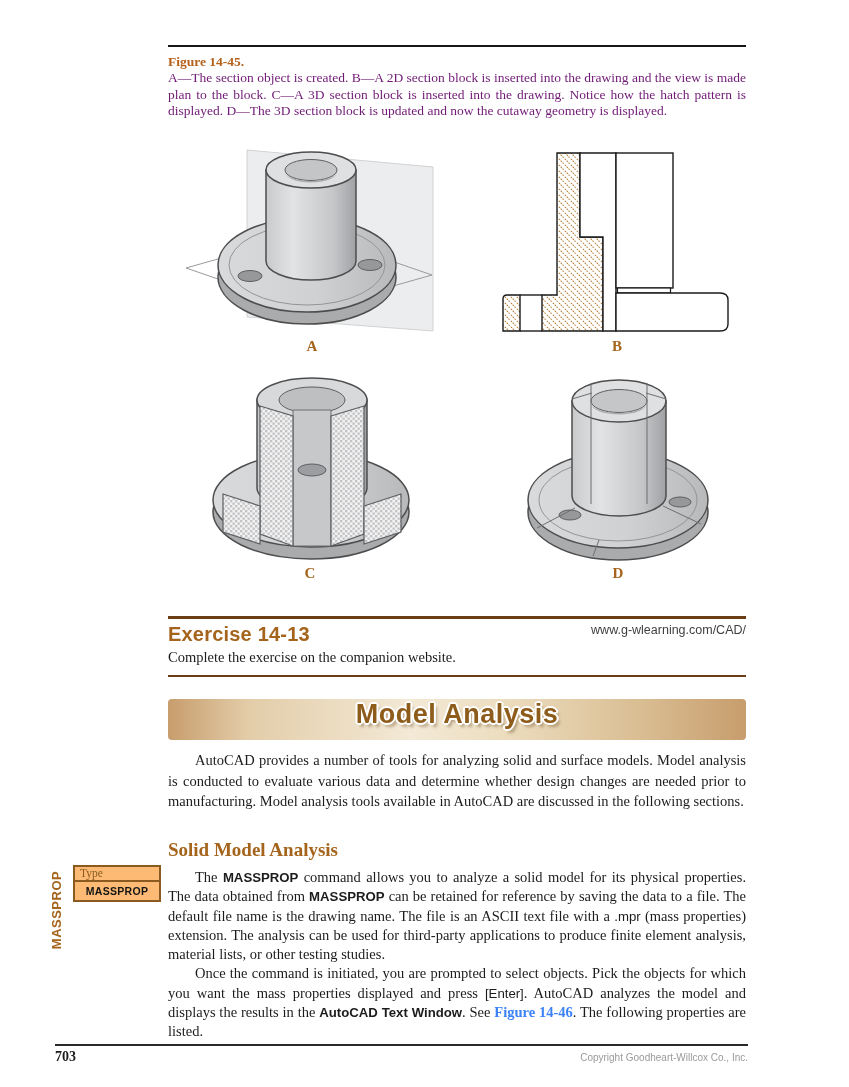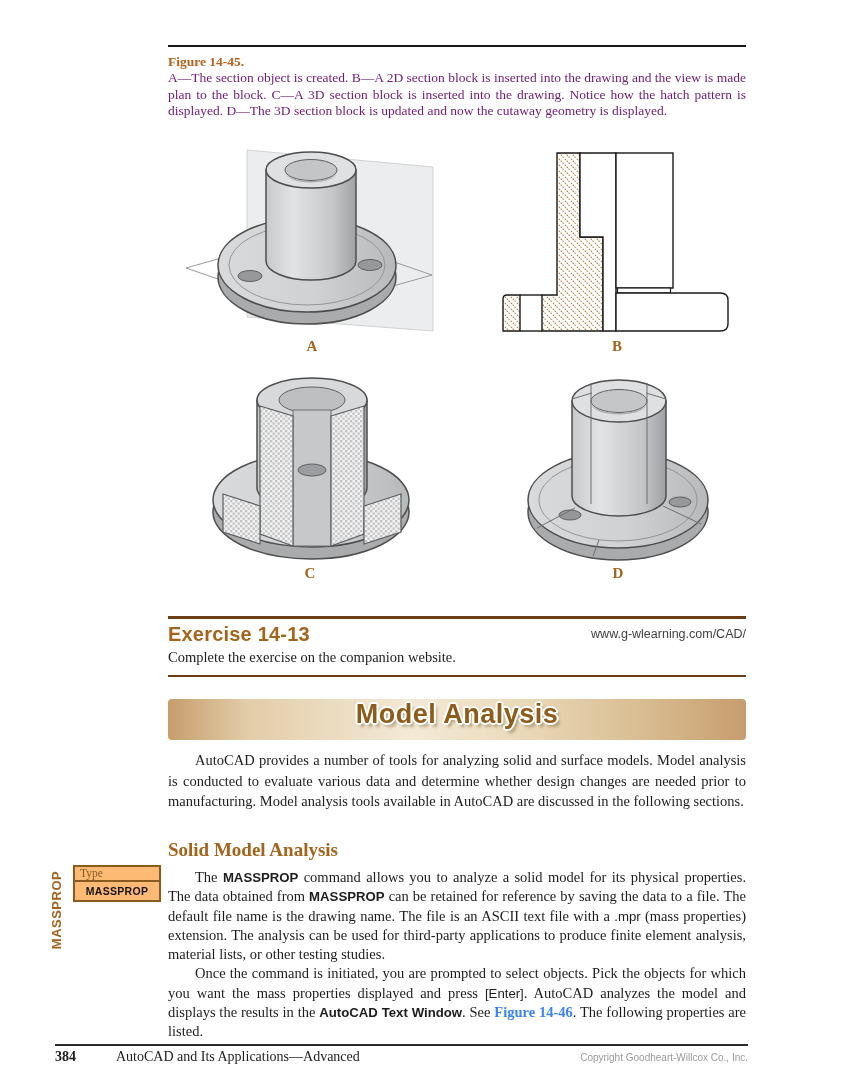--- a/index.html
+++ b/index.html
@@ -14,21 +14,21 @@
   .fig-caption { display:block; font-size:13.5px; line-height:16.5px; text-align:justify; color:#701a75; }
 
   
   .fig-svg { position:absolute; }
   .fig-label { position:absolute; width:34px; text-align:center; font-weight:bold;
                font-size:15px; color:#a5641c; font-family:"Liberation Serif", serif; }
 
   
   .exercise { position:absolute; left:168px; top:616px; width:578px; }
   .ex-rule { height:2.5px; background:#6b3d14; }
-  .ex-head { display:flex; justify-content:space-between; align-items:center; padding-top:4px; }
+  .ex-head { display:flex; justify-content:space-between; align-items:flex-start; padding-top:4px; }
   .ex-title { font-family:"Liberation Sans", sans-serif; font-weight:bold; font-size:20px; color:#a5641c; letter-spacing:.2px; }
   .ex-url { font-family:"Liberation Sans", sans-serif; font-size:12.5px; color:#3f3f3f; }
   .ex-instruction { font-size:14.5px; line-height:18px; margin-top:2px; padding-bottom:9px; }
 
   
   .banner { position:absolute; left:168px; top:699px; width:578px; height:41px; border-radius:4px;
     background:linear-gradient(90deg,#c79d6d 0%, #e3cda9 14%, #f3e9d6 42%, #ecddbf 58%, #d9bd92 82%, #c79d6d 100%);
     display:flex; align-items:flex-start; justify-content:center; }
   .banner-title { font-family:"Liberation Sans", sans-serif; font-weight:bold; font-size:27px; color:#8e5c1a; letter-spacing:.5px;
     text-shadow:-2px 0 0 #fff, 2px 0 0 #fff, 0 -2px 0 #fff, 0 2px 0 #fff,
@@ -205,18 +205,17 @@
 
   <div class="cmd-vertical">MASSPROP</div>
   <div class="cmd-box">
     <div class="type">Type</div>
     <div class="rule"></div>
     <div class="cmd">MASSPROP</div>
   </div>
 
   <div class="footer-rule"></div>
   <div class="footer">
-    <span class="num">384</span>
-    <span class="title">AutoCAD and Its Applications—Advanced</span>
+    <span class="num">703</span>
     <span class="copy">Copyright Goodheart-Willcox Co., Inc.</span>
   </div>
 
 </div>
 
 </body></html>

